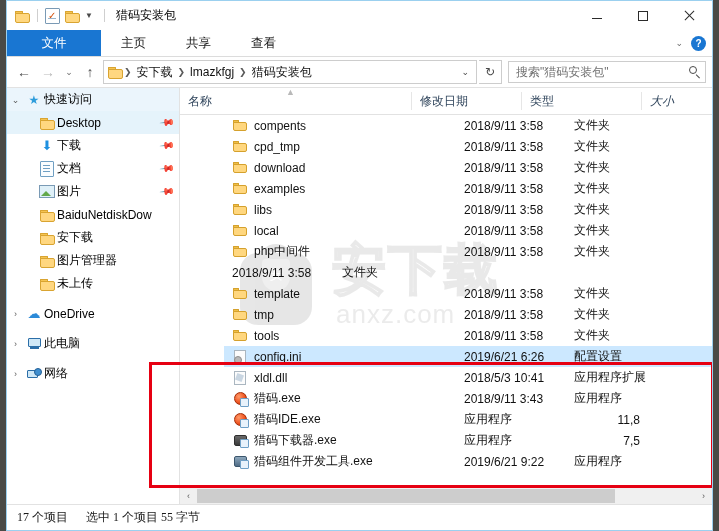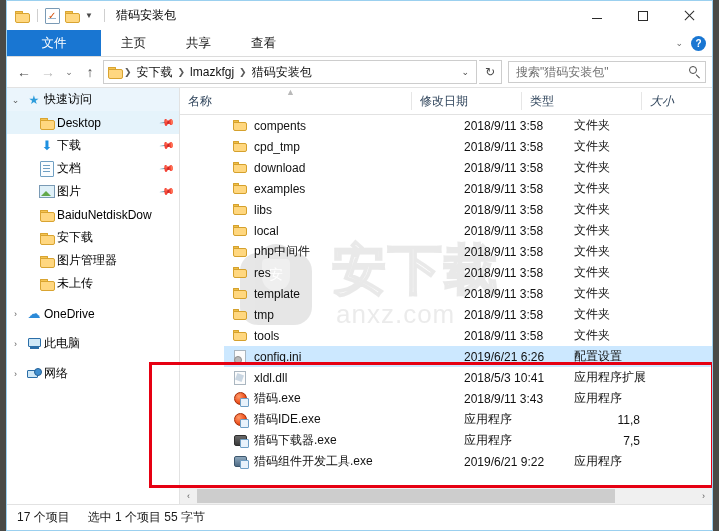--- a/index.html
+++ b/index.html
@@ -284,21 +284,21 @@
     width:17px;height:16px;display:flex;align-items:center;justify-content:center;
     color:#5a5a5a;font-size:9px;background:#f0f0f0;
   }
   .hs-track{flex:1;height:16px;background:#f0f0f0;position:relative;}
   .hs-thumb{position:absolute;left:0;top:1px;height:14px;width:84%;background:#cdcdcd;}
   
   .statusbar{
     height:25px;flex:0 0 25px;display:flex;align-items:center;
     border-top:1px solid #e2e2e2;background:#fff;padding-left:10px;gap:18px;
   }
-  .status-text{font-size:12px;color:#1a1a1a;white-space:nowrap;}
+  .status-text{font-size:12px;color:#1a1a1a;white-space:nowrap;font-family:Liberation Serif, serif;}
 </style>
 </head>
 <body>
 
 <div class="window">
 
   <div class="titlebar">
     <div class="qat">
       <div class="ico-folder"></div>
       <div class="qat-sep"></div>
@@ -542,26 +542,20 @@
               <span class="fico">
                 <span class="folder"></span>
               </span>
               <span>php中间件</span>
             </div>
           <div class="cell date">2018/9/11 3:58</div>
           <div class="cell type">文件夹</div>
           <div class="cell size"></div>
         </div>
         <div class="row">
-          <div class="cell name">
-              <span class="fico">
-                <span class="folder"></span>
-              </span>
-              <span>res</span>
-            </div>
           <div class="cell date">2018/9/11 3:58</div>
           <div class="cell type">文件夹</div>
           <div class="cell size"></div>
         </div>
         <div class="row">
           <div class="cell name">
               <span class="fico">
                 <span class="folder"></span>
               </span>
               <span>template</span>

